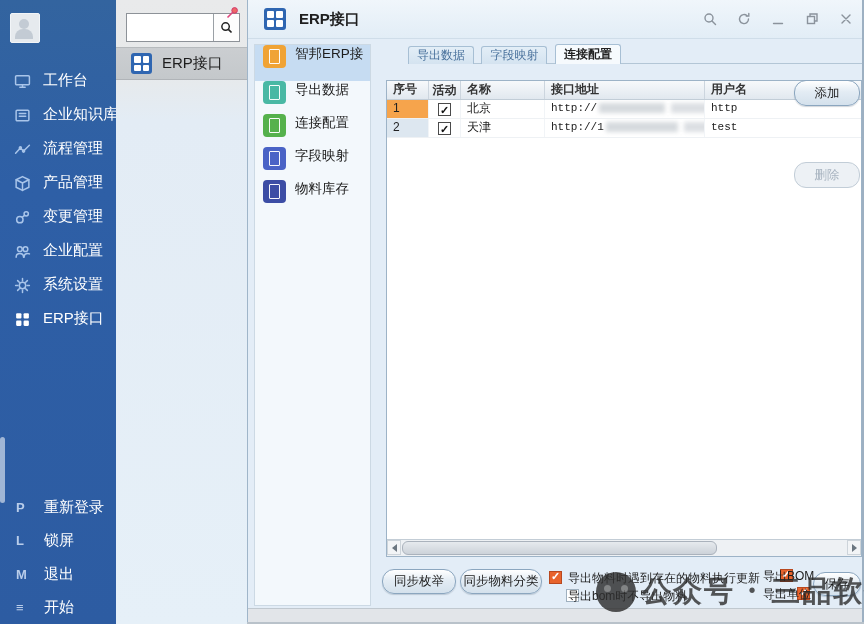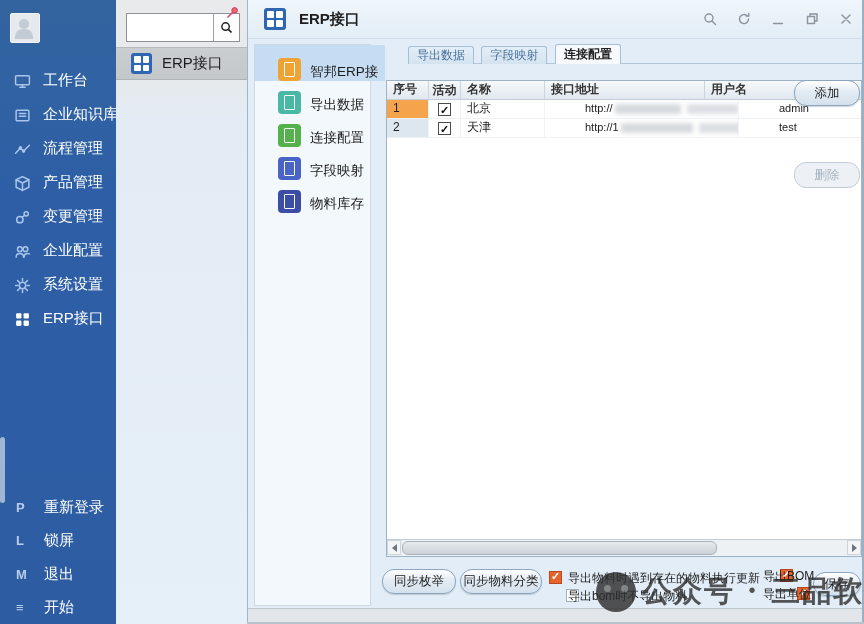--- a/index.html
+++ b/index.html
@@ -37,21 +37,21 @@
   .main{left:247px;top:0;width:617px;height:624px;background:#e3edf7;border-left:1px solid #9fb5c9;box-sizing:border-box;}
   .titlebar{left:0;top:0;width:617px;height:38px;background:linear-gradient(#f0f6fb,#e2edf6);border-bottom:1px solid #cfdde9;display:flex;align-items:center;}
   .titlebar .grid-icon{margin-left:16px;width:22px;height:22px;}
   .title-text{margin-left:13px;font-size:15px;font-weight:600;color:#1f1f1f;}
   .win-controls{position:absolute;right:12px;top:0;height:38px;display:flex;align-items:center;gap:20px;}
   .wc{width:14px;height:14px;display:flex;align-items:center;justify-content:center;cursor:pointer;}
   .wc svg{stroke:#8b939c;fill:none;stroke-width:1.4;stroke-linecap:round;}
 
   
   .subnav{left:6px;top:44px;width:117px;height:562px;background:#f3f8fc;border:1px solid #ccd9e4;box-sizing:border-box;}
-  .sn-item{position:relative;width:100%;height:33px;display:flex;align-items:flex-end;cursor:pointer;padding-left:15px;}
+  .sn-item{position:relative;width:100%;height:33px;display:flex;align-items:flex-start;cursor:pointer;}
   .sn-item[data-selected="true"]{background:#c6dcf2;}
   .sn-icon{width:23px;height:23px;margin-left:8px;border-radius:4px;position:relative;flex:0 0 23px;}
   .sn-icon::after{content:"";position:absolute;left:6px;top:4px;width:9px;height:13px;border:1.4px solid rgba(255,255,255,.95);border-radius:1px;}
   .sn-label{margin-left:9px;font-size:13.5px;color:#1c1c1c;white-space:nowrap;}
 
   
   .tabbar{left:127px;top:44px;width:484px;height:19px;border-bottom:1px solid #b3c6d6;margin-left:33px;}
   .tab{display:inline-block;height:17px;line-height:17px;padding:0 8px;margin-right:3px;font-size:12px;
        background:linear-gradient(#e3eef7,#d4e3f0);border:1px solid #a7bfd4;border-bottom:none;
        border-radius:3px 3px 0 0;color:#49719c;cursor:pointer;vertical-align:bottom;}
@@ -60,21 +60,21 @@
   
   .tablewrap{left:138px;top:80px;width:476px;height:477px;border:1px solid #9db3c7;background:#fff;box-sizing:border-box;display:flex;flex-direction:column;}
   .thead{display:flex;height:18px;background:linear-gradient(#f7f9fb,#e1e8ef);border-bottom:1px solid #c2cdd7;flex:0 0 18px;}
   .th{font-size:12px;font-weight:600;color:#333;padding-left:6px;line-height:17px;border-right:1px solid #ccd5de;box-sizing:border-box;white-space:nowrap;overflow:hidden;}
   .trow{display:flex;height:18px;border-bottom:1px solid #eef1f4;flex:0 0 18px;cursor:default;}
   .td{font-size:12px;color:#222;padding-left:6px;line-height:17px;box-sizing:border-box;white-space:nowrap;overflow:hidden;border-right:1px solid #f1f4f7;}
   .c0{width:42px;} .c1{width:32px;display:flex;align-items:center;justify-content:center;padding-left:0;}
   .c2{width:84px;} .c3{width:160px;} .c4{width:80px;border-right:none;flex:1;}
   .seq[data-selected="true"]{background:#f6a44c;}
   .seq[data-selected="false"]{background:#dde7f0;}
-  .mono{font-family:Liberation Sans, sans-serif;font-size:11px;margin-left:34px;}
+  .mono{font-family:Liberation Mono, monospace;font-size:11px;}
   .cb{width:13px;height:13px;border:1px solid #4a4a4a;background:#fff;position:relative;display:inline-block;box-sizing:border-box;}
   .cb[data-checked="true"]::after{content:"✓";position:absolute;left:0;top:-2px;width:11px;font-size:11px;font-weight:bold;color:#111;text-align:center;}
   .tbody-fill{flex:1;background:#fff;}
   .hscroll{flex:0 0 16px;background:#eef1f4;border-top:1px solid #c3cdd6;position:relative;}
   .hs-arrow{position:absolute;top:0;width:14px;height:15px;background:#f2f4f6;border:1px solid #cdd4da;box-sizing:border-box;display:flex;align-items:center;justify-content:center;cursor:pointer;}
   .hs-arrow.left{left:0;} .hs-arrow.right{right:0;}
   .tri{width:0;height:0;border-style:solid;}
   .tri.l{border-width:4px 5px 4px 0;border-color:transparent #6b7680 transparent transparent;}
   .tri.r{border-width:4px 0 4px 5px;border-color:transparent transparent transparent #6b7680;}
   .hs-thumb{position:absolute;left:15px;top:1px;width:313px;height:12px;border:1px solid #aab2bc;border-radius:6px;background:linear-gradient(#e6eaee,#ccd2d9);cursor:grab;}
@@ -315,21 +315,21 @@
         <span class="th c3">接口地址</span>
         <span class="th c4">用户名</span>
       </div>
       <div class="trow">
         <span class="td c0 seq" data-selected="true">1</span>
         <span class="td c1">
             <span class="cb" data-checked="true"></span>
           </span>
         <span class="td c2">北京</span>
         <span class="td c3 mono"><span>http://</span><span style="display:inline-block;width:66px;height:10px;background:#d6dade;filter:blur(2px);vertical-align:middle;margin-left:2px;"></span><span style="display:inline-block;width:52px;height:10px;background:#dcdfe3;filter:blur(2px);vertical-align:middle;margin-left:6px;"></span></span>
-        <span class="td c4 mono">admin</span>
+        <span class="td c4 mono">http</span>
       </div>
       <div class="trow">
         <span class="td c0 seq" data-selected="false">2</span>
         <span class="td c1">
             <span class="cb" data-checked="true"></span>
           </span>
         <span class="td c2">天津</span>
         <span class="td c3 mono"><span>http://1</span><span style="display:inline-block;width:72px;height:10px;background:#d6dade;filter:blur(2px);vertical-align:middle;margin-left:2px;"></span><span style="display:inline-block;width:48px;height:10px;background:#dcdfe3;filter:blur(2px);vertical-align:middle;margin-left:6px;"></span></span>
         <span class="td c4 mono">test</span>
       </div>

